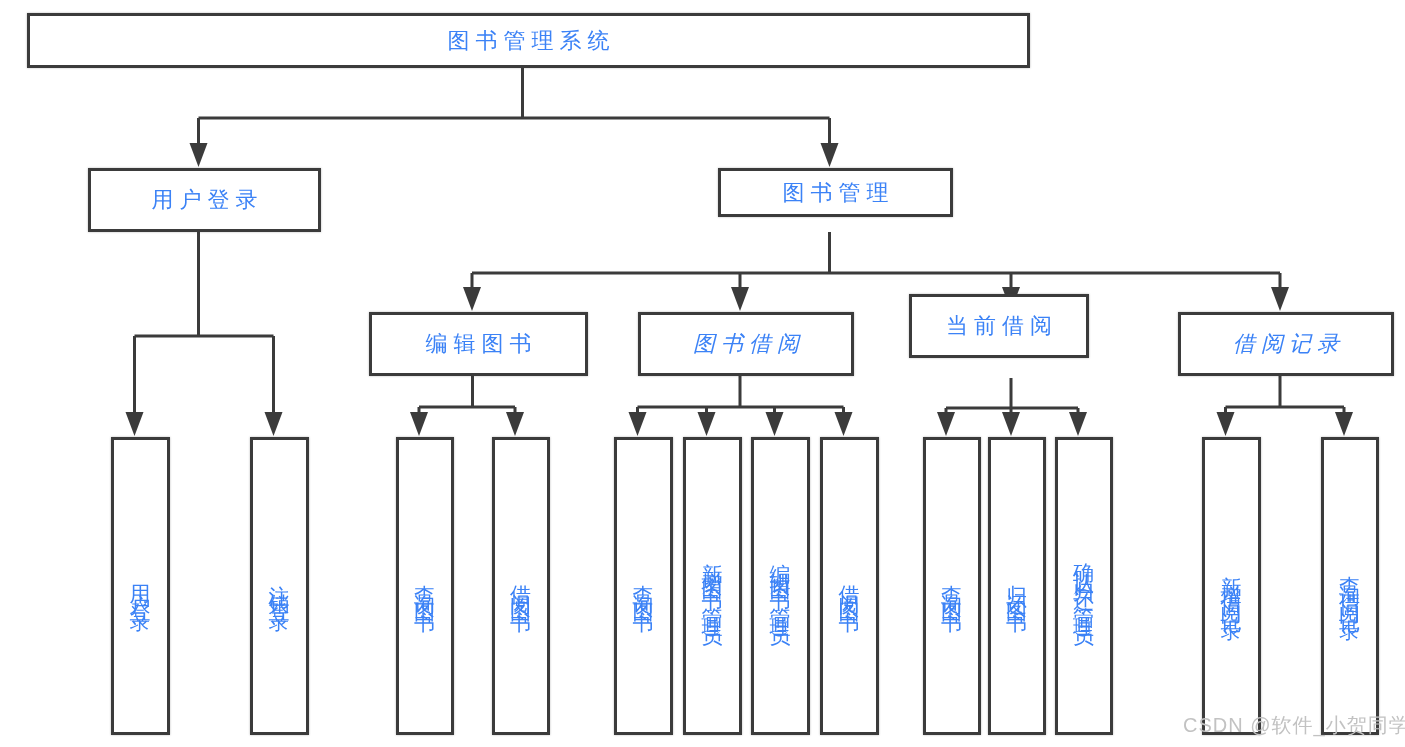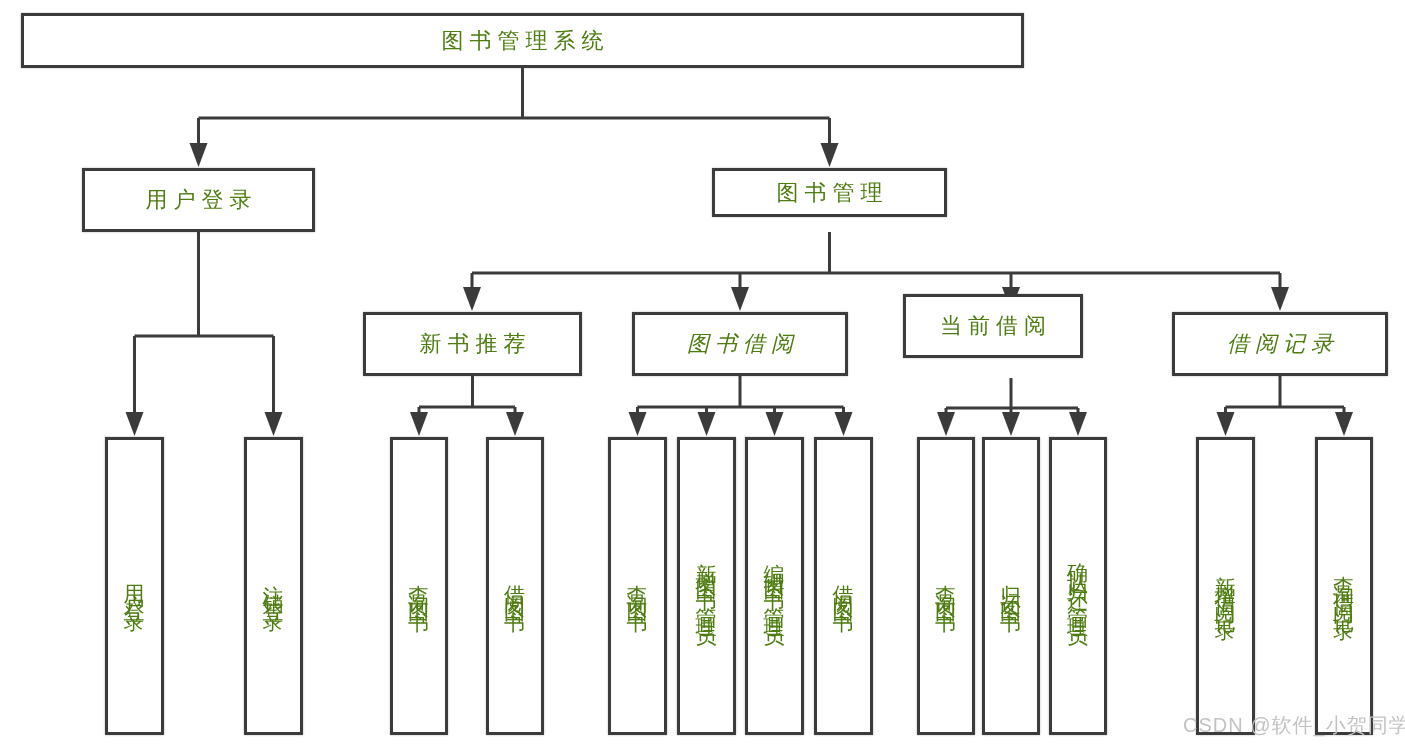--- a/index.html
+++ b/index.html
@@ -12,23 +12,24 @@
   }
   .connectors{position:absolute;left:0;top:0;z-index:0;}
   .node{
     position:absolute;
     box-sizing:border-box;
     border:3px solid #3b3b3b;
     background:#ffffff;
     display:flex;
     align-items:center;
     justify-content:center;
-    color:#4d7c0f;
+    color:#3b82f6;
     z-index:1;
     box-shadow:0 0 2px rgba(60,60,60,.35);
+    margin-left:6px;
   }
   .h-node{
     font-size:22px;
     letter-spacing:6px;
     text-indent:6px;
     white-space:nowrap;
   }
   .v-node{
     writing-mode:vertical-rl;
     text-orientation:mixed;
@@ -88,21 +89,21 @@
       <polygon points="1216.5,412 1234.5,412 1225.5,436"></polygon>
       <polygon points="1335,412 1353,412 1344,436"></polygon>
     </g>
   </svg>
 
   <div class="node h-node" style="left:21px;top:13px;width:1003px;height:55px;">图书管理系统</div>
 
   <div class="node h-node" style="left:82px;top:168px;width:233px;height:64px;">用户登录</div>
   <div class="node h-node" style="left:712px;top:168px;width:235px;height:49px;">图书管理</div>
 
-  <div class="node h-node" style="left:363px;top:312px;width:219px;height:64px;">新书推荐</div>
+  <div class="node h-node" style="left:363px;top:312px;width:219px;height:64px;">编辑图书</div>
   <div class="node h-node" style="left:632px;top:312px;width:216px;height:64px;font-style:italic;">图书借阅</div>
   <div class="node h-node" style="left:903px;top:294px;width:180px;height:64px;">当前借阅</div>
   <div class="node h-node" style="left:1172px;top:312px;width:216px;height:64px;font-style:italic;">借阅记录</div>
 
   <div class="node v-node" style="left:105px;top:437px;width:59px;height:298px;">用户登录</div>
   <div class="node v-node" style="left:244px;top:437px;width:59px;height:298px;">注销登录</div>
 
   <div class="node v-node" style="left:390px;top:437px;width:58px;height:298px;">查询图书</div>
   <div class="node v-node" style="left:486px;top:437px;width:58px;height:298px;">借阅图书</div>
 

